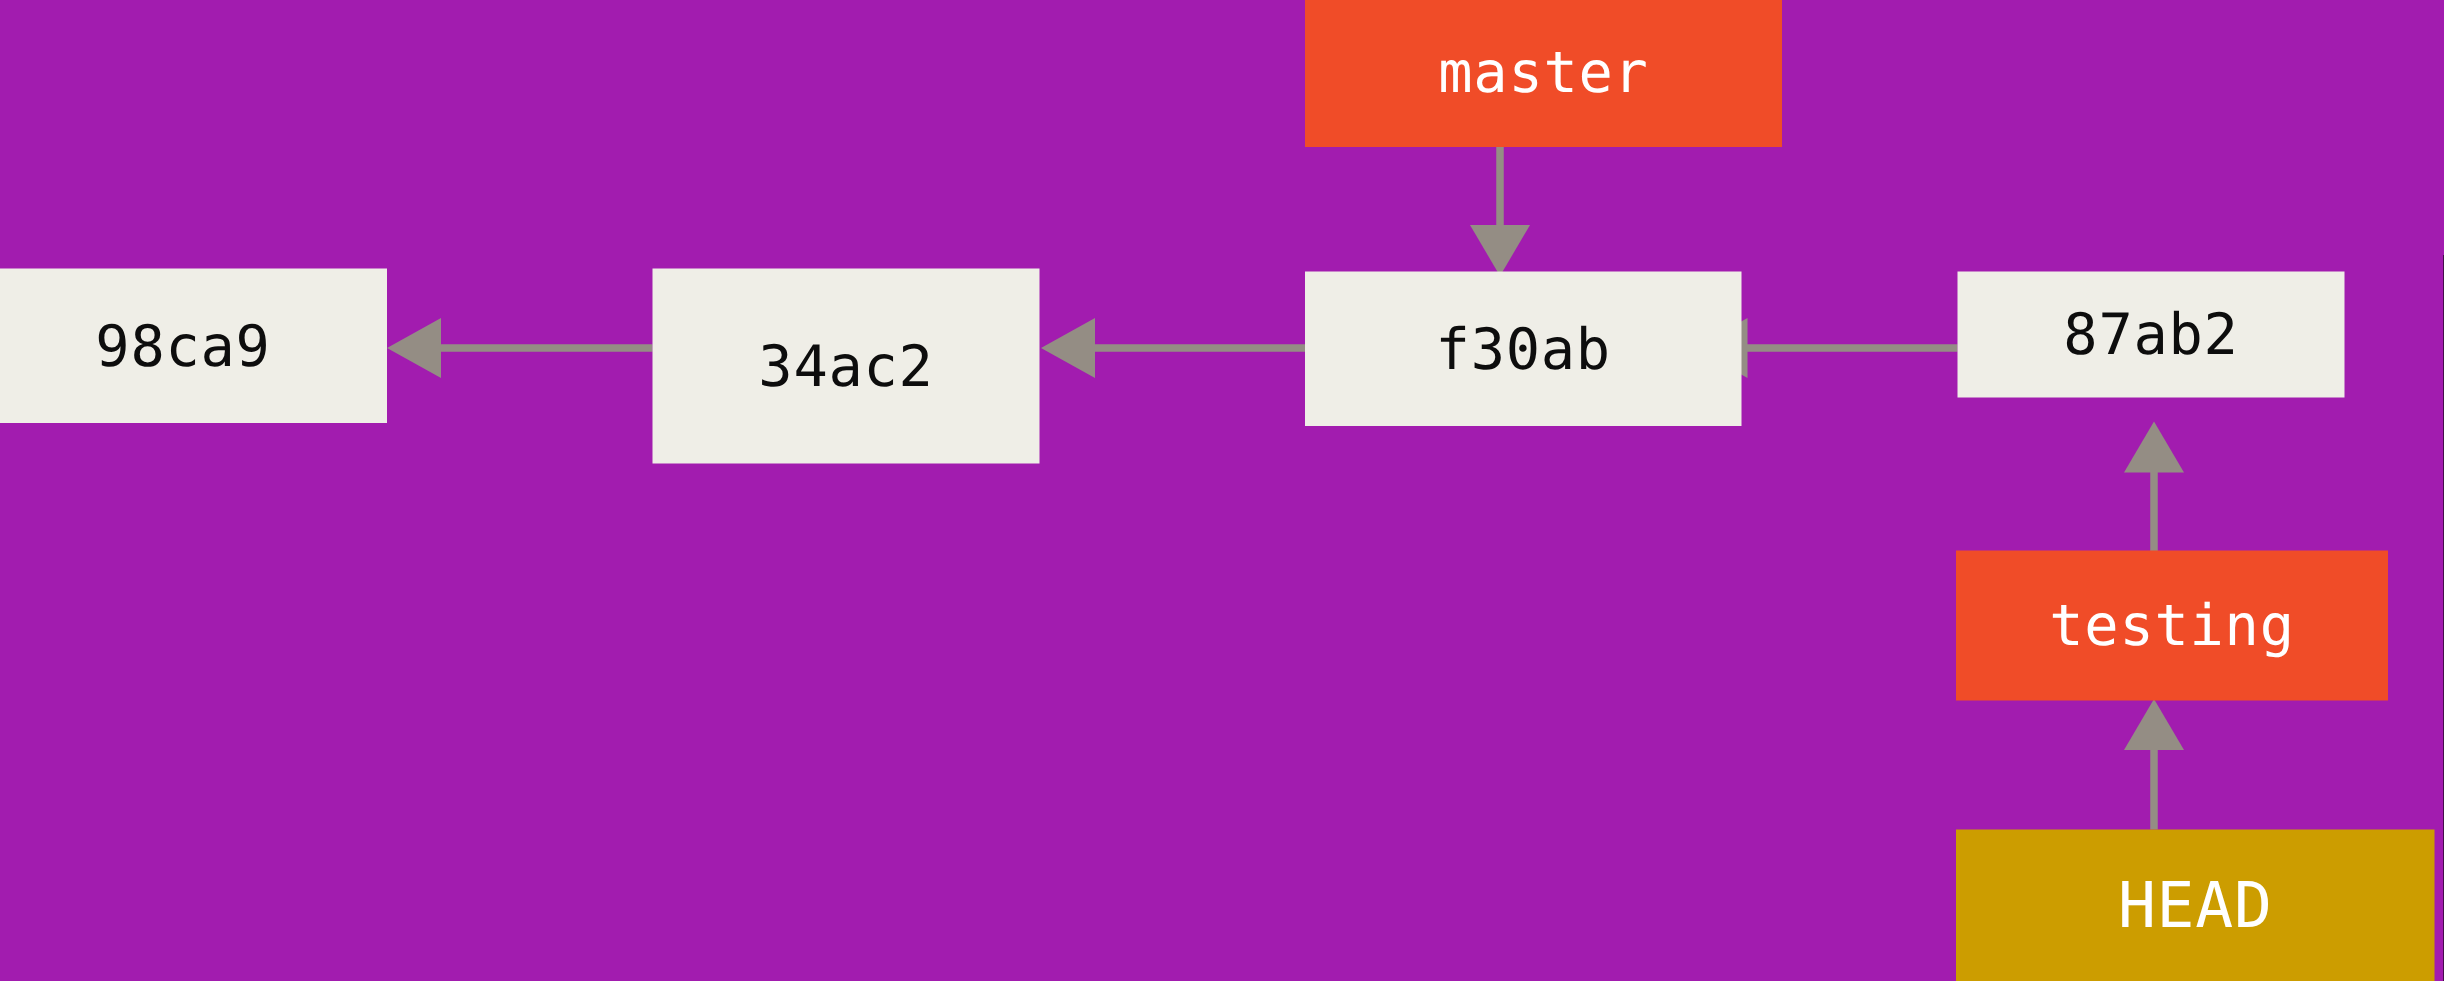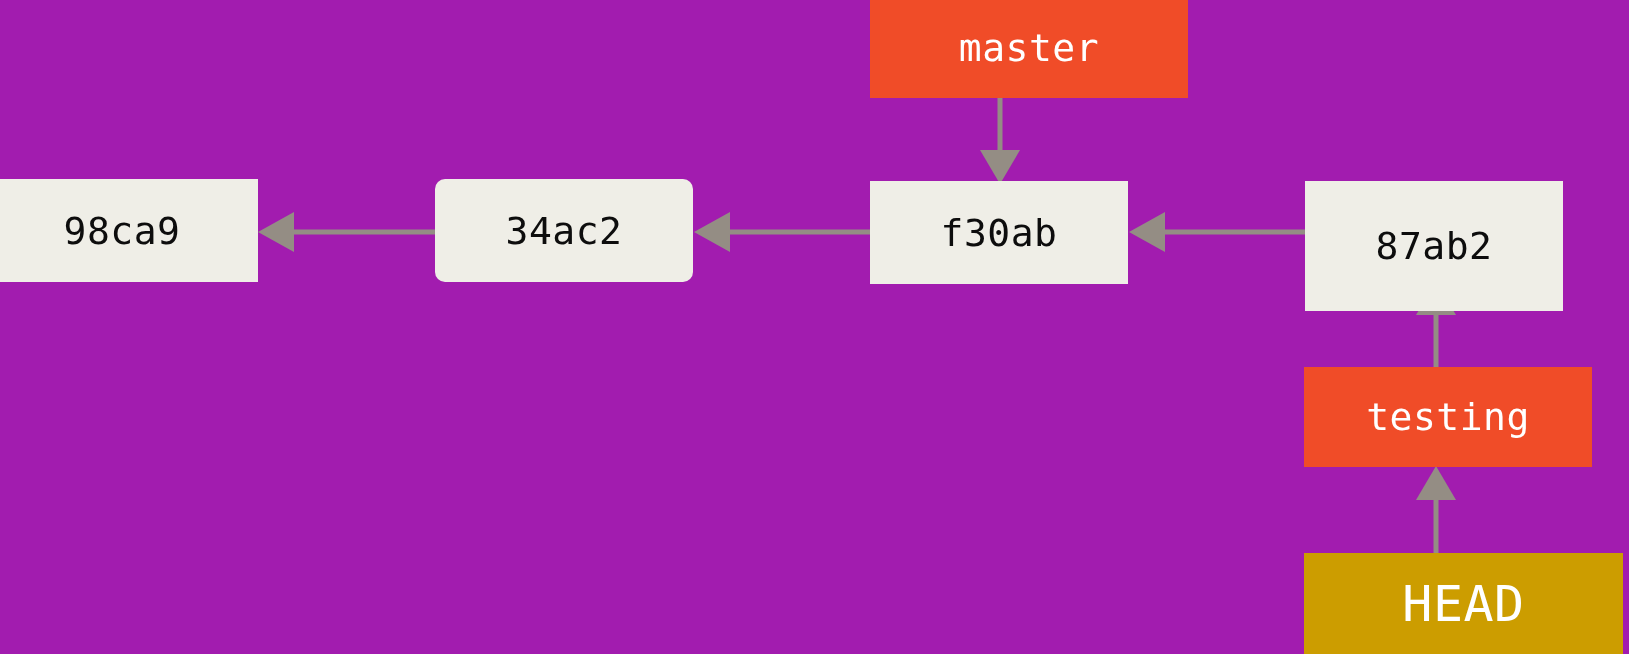--- a/index.html
+++ b/index.html
@@ -32,21 +32,21 @@
     font-size: 38px;
   }
   .node-branch {
     background: #F04C28;
     color: #FFFFFF;
     font-size: 38px;
   }
   .node-head {
     background: #CC9D00;
     color: #FFFFFF;
-    font-size: 50px;
+    font-size: 42px;
   }
   .edge-layer {
     position: absolute;
     left: 0;
     top: 0;
     width: 1629px;
     height: 654px;
     pointer-events: none;
   }
 </style>
@@ -89,29 +89,29 @@
   </svg>
 
   <div class="node node-branch" style="left:870px; top:-2px; width:318px; height:100px;">
     <span>master</span>
   </div>
 
   <div class="node node-commit" style="left:-14px; top:179px; width:272px; height:103px;">
     <span>98ca9</span>
   </div>
 
-  <div class="node node-commit" style="left:435px; top:179px; width:258px; height:103px;border-radius:10px;">
+  <div class="node node-commit" style="left:435px; top:179px; width:258px; height:130px;">
     <span>34ac2</span>
   </div>
 
-  <div class="node node-commit" style="left:870px; top:181px; width:258px; height:103px;">
+  <div class="node node-commit" style="left:870px; top:181px; width:291px; height:103px;">
     <span>f30ab</span>
   </div>
 
-  <div class="node node-commit" style="left:1305px; top:181px; width:258px; height:130px;">
+  <div class="node node-commit" style="left:1305px; top:181px; width:258px; height:84px;">
     <span>87ab2</span>
   </div>
 
   <div class="node node-branch" style="left:1304px; top:367px; width:288px; height:100px;">
     <span>testing</span>
   </div>
 
   <div class="node node-head" style="left:1304px; top:553px; width:319px; height:101px;">
     <span>HEAD</span>
   </div>

